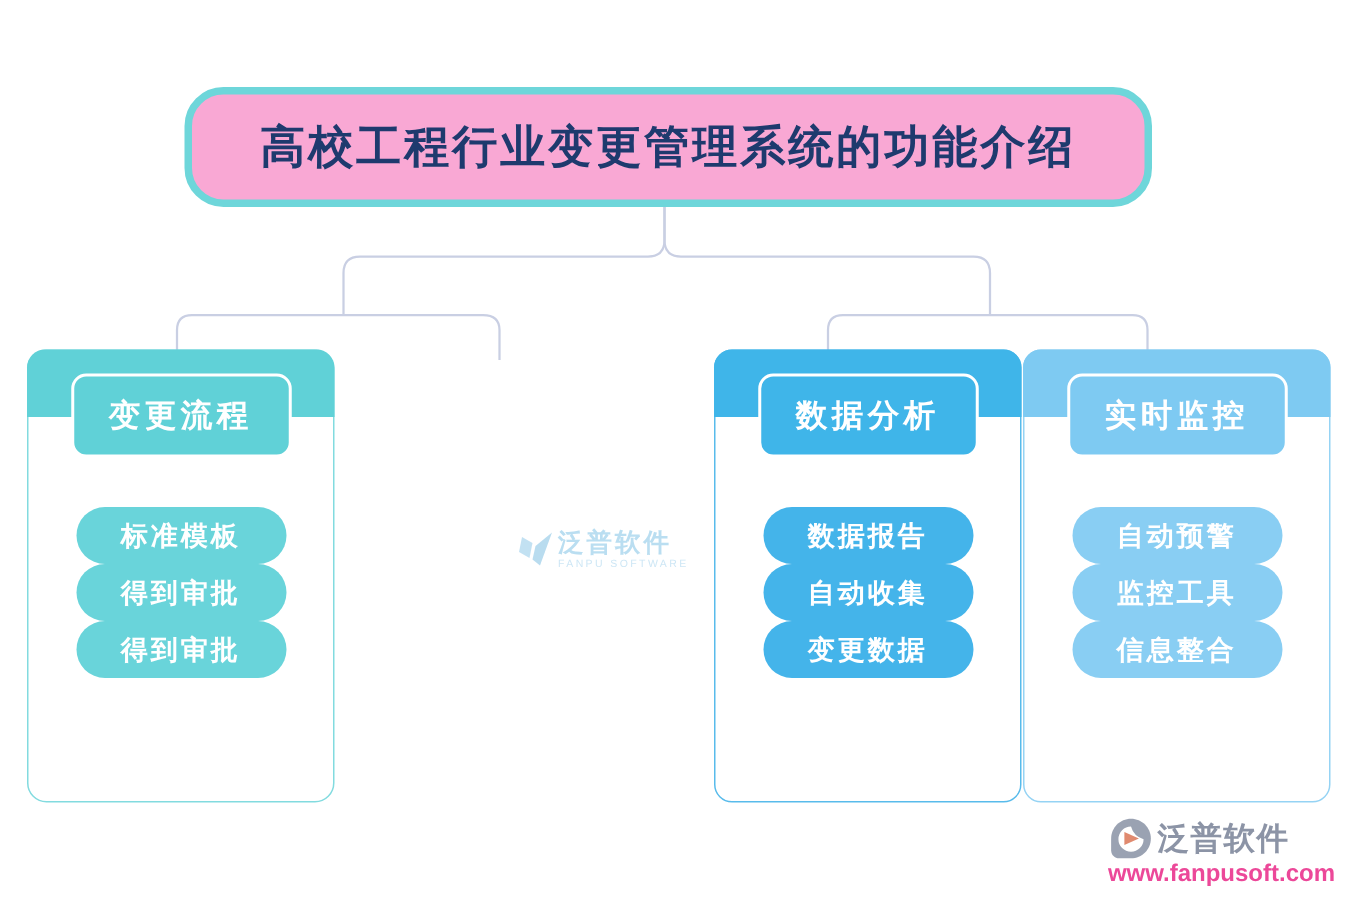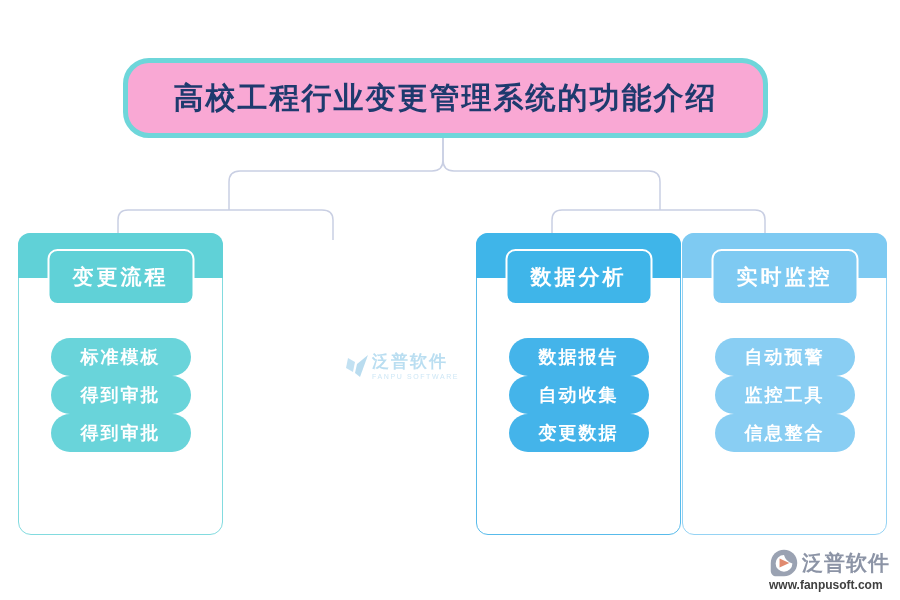--- a/index.html
+++ b/index.html
@@ -51,21 +51,21 @@
   .watermark .wm-text{margin-left:2px;}
   .wm-name{color:#a9d6ee;font-size:17px;font-weight:bold;letter-spacing:2px;line-height:20px;}
   .wm-sub{color:#c2e1f3;font-size:7px;font-family:"Liberation Sans",sans-serif;letter-spacing:1.6px;line-height:9px;}
   
   .footer-logo{
     position:absolute;right:10px;bottom:8px;z-index:3;
     display:flex;flex-direction:column;align-items:flex-start;
   }
   .fl-row{display:flex;align-items:center;}
   .fl-name{color:#8c94a6;font-size:21px;font-weight:bold;letter-spacing:1px;margin-left:3px;}
-  .fl-url{color:#404040;font-size:12px;font-weight:bold;font-family:"Liberation Sans",sans-serif;margin-top:0;}
+  .fl-url{color:#ec4899;font-size:16px;font-weight:bold;font-family:"Liberation Sans",sans-serif;margin-top:0;}
 </style>
 </head>
 <body>
 
 <div id="stage">
 
   <svg id="connectors" width="900" height="600">
     <g fill="none" stroke="#c9cfe3" stroke-width="1.5">
       <path d="M443,138 L443,160 Q443,171 432,171 L240,171 Q229,171 229,182 L229,210"></path>
       <path d="M443,138 L443,160 Q443,171 454,171 L649,171 Q660,171 660,182 L660,210"></path>

